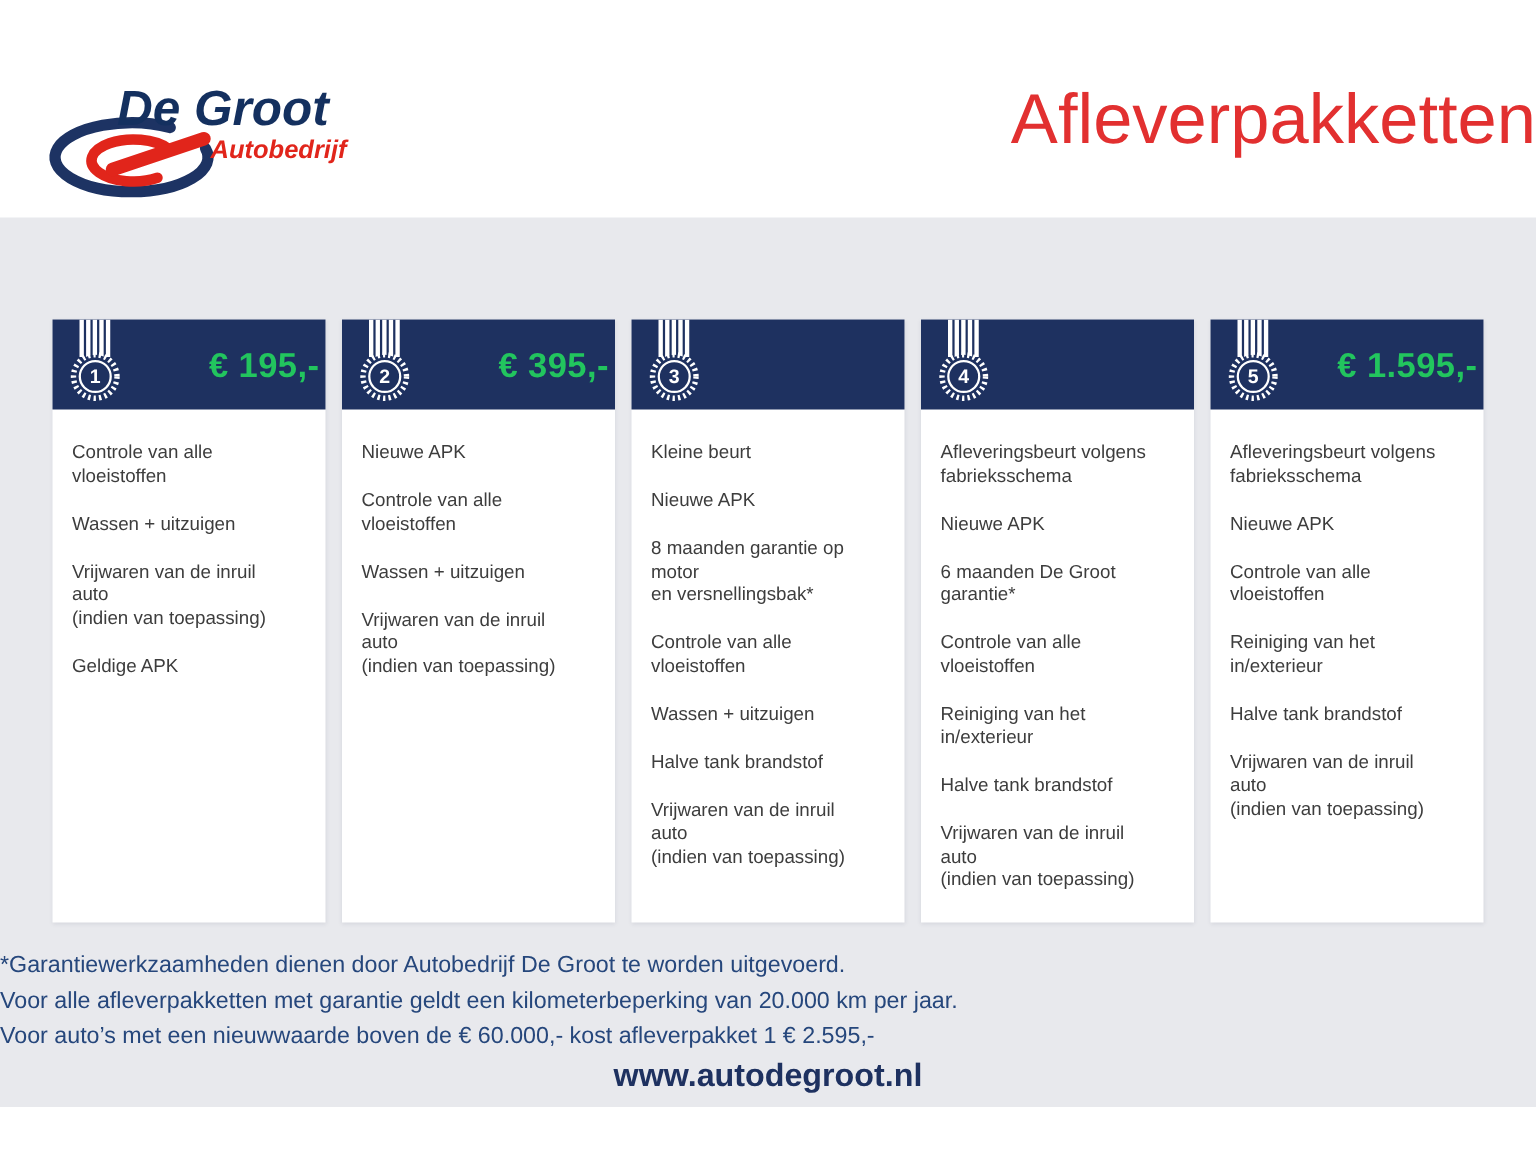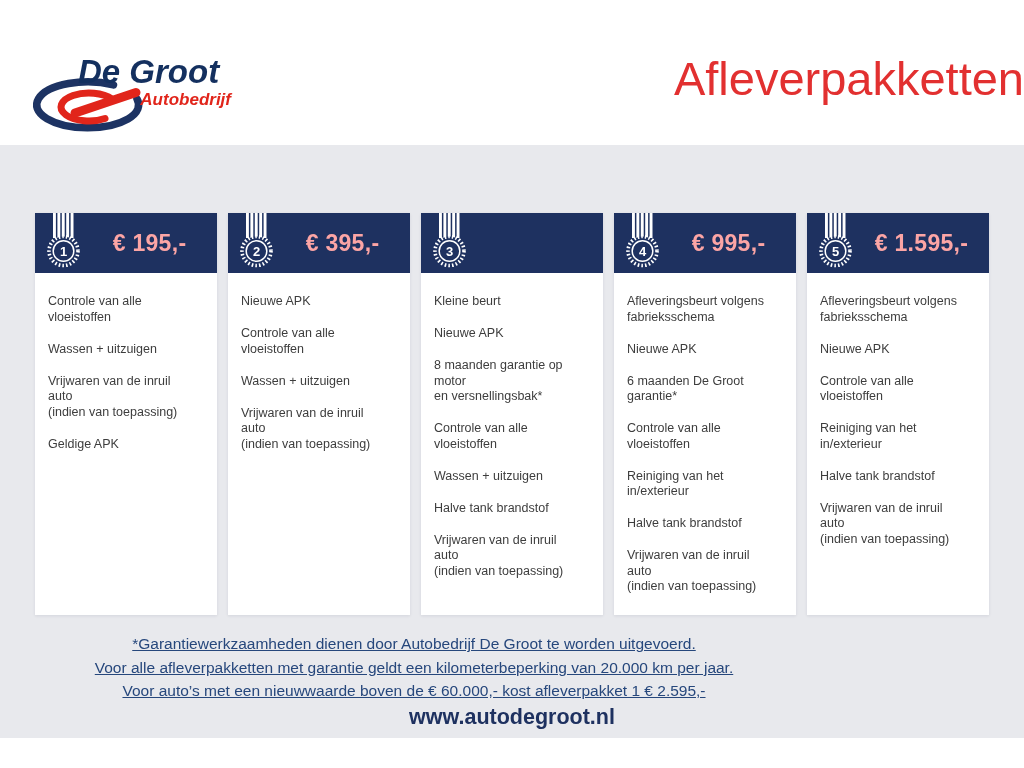--- a/index.html
+++ b/index.html
@@ -52,46 +52,44 @@
     flex: 0 0 auto;
   }
   .medal {
     flex: 0 0 auto;
     display: block;
     margin-left: 7px;
     align-self: flex-start;
   }
   .price {
     flex: 1;
-    text-align: center;
-    color: #fca5a5;
+    text-align: right;
+    color: #22c55e;
     font-size: 23px;
     font-weight: bold;
     letter-spacing: 0.3px;
     padding-right: 4px;
   }
   .card-body {
     padding: 21px 23px 10px 13px;
   }
   .item {
     font-size: 12.5px;
     line-height: 15.5px;
     color: #3d3d3d;
     margin-bottom: 16.5px;
     white-space: pre-line;
   }
   .footnotes {
     position: absolute;
     left: 0; top: 632px;
     width: 828px;
-    text-align: center;
     color: #26477c;
     font-size: 15.5px;
     line-height: 23.5px;
-    text-decoration: underline;
   }
   .website {
     position: absolute;
     left: 0; top: 705px;
     width: 1024px;
     text-align: center;
     color: #1e3160;
     font-size: 21.5px;
     font-weight: bold;
     text-decoration: none;
@@ -202,21 +200,20 @@
           <rect x="11" y="0" width="2.9" height="25"></rect>
             <rect x="15.4" y="0" width="2.9" height="25"></rect>
             <rect x="19.8" y="0" width="2.9" height="25"></rect>
             <rect x="24.2" y="0" width="2.9" height="25"></rect>
             <rect x="28.6" y="0" width="2.9" height="25"></rect>
         </g>
         <circle cx="21.5" cy="38" r="14.5" fill="#1e3160" stroke="#ffffff" stroke-width="3.6" stroke-dasharray="1.6 2.1"></circle>
         <circle cx="21.5" cy="38" r="10.3" fill="none" stroke="#ffffff" stroke-width="1.5"></circle>
         <text x="21.5" y="42.5" text-anchor="middle" font-family="Liberation Sans, sans-serif" font-size="13" font-weight="bold" fill="#ffffff">4</text>
       </svg>
-      <div class="price">€ 995,-</div>
     </div>
     <div class="card-body">
       <p class="item">Afleveringsbeurt volgens
 fabrieksschema</p>
       <p class="item">Nieuwe APK</p>
       <p class="item">6 maanden De Groot garantie*</p>
       <p class="item">Controle van alle vloeistoffen</p>
       <p class="item">Reiniging van het in/exterieur</p>
       <p class="item">Halve tank brandstof</p>
       <p class="item">Vrijwaren van de inruil auto

